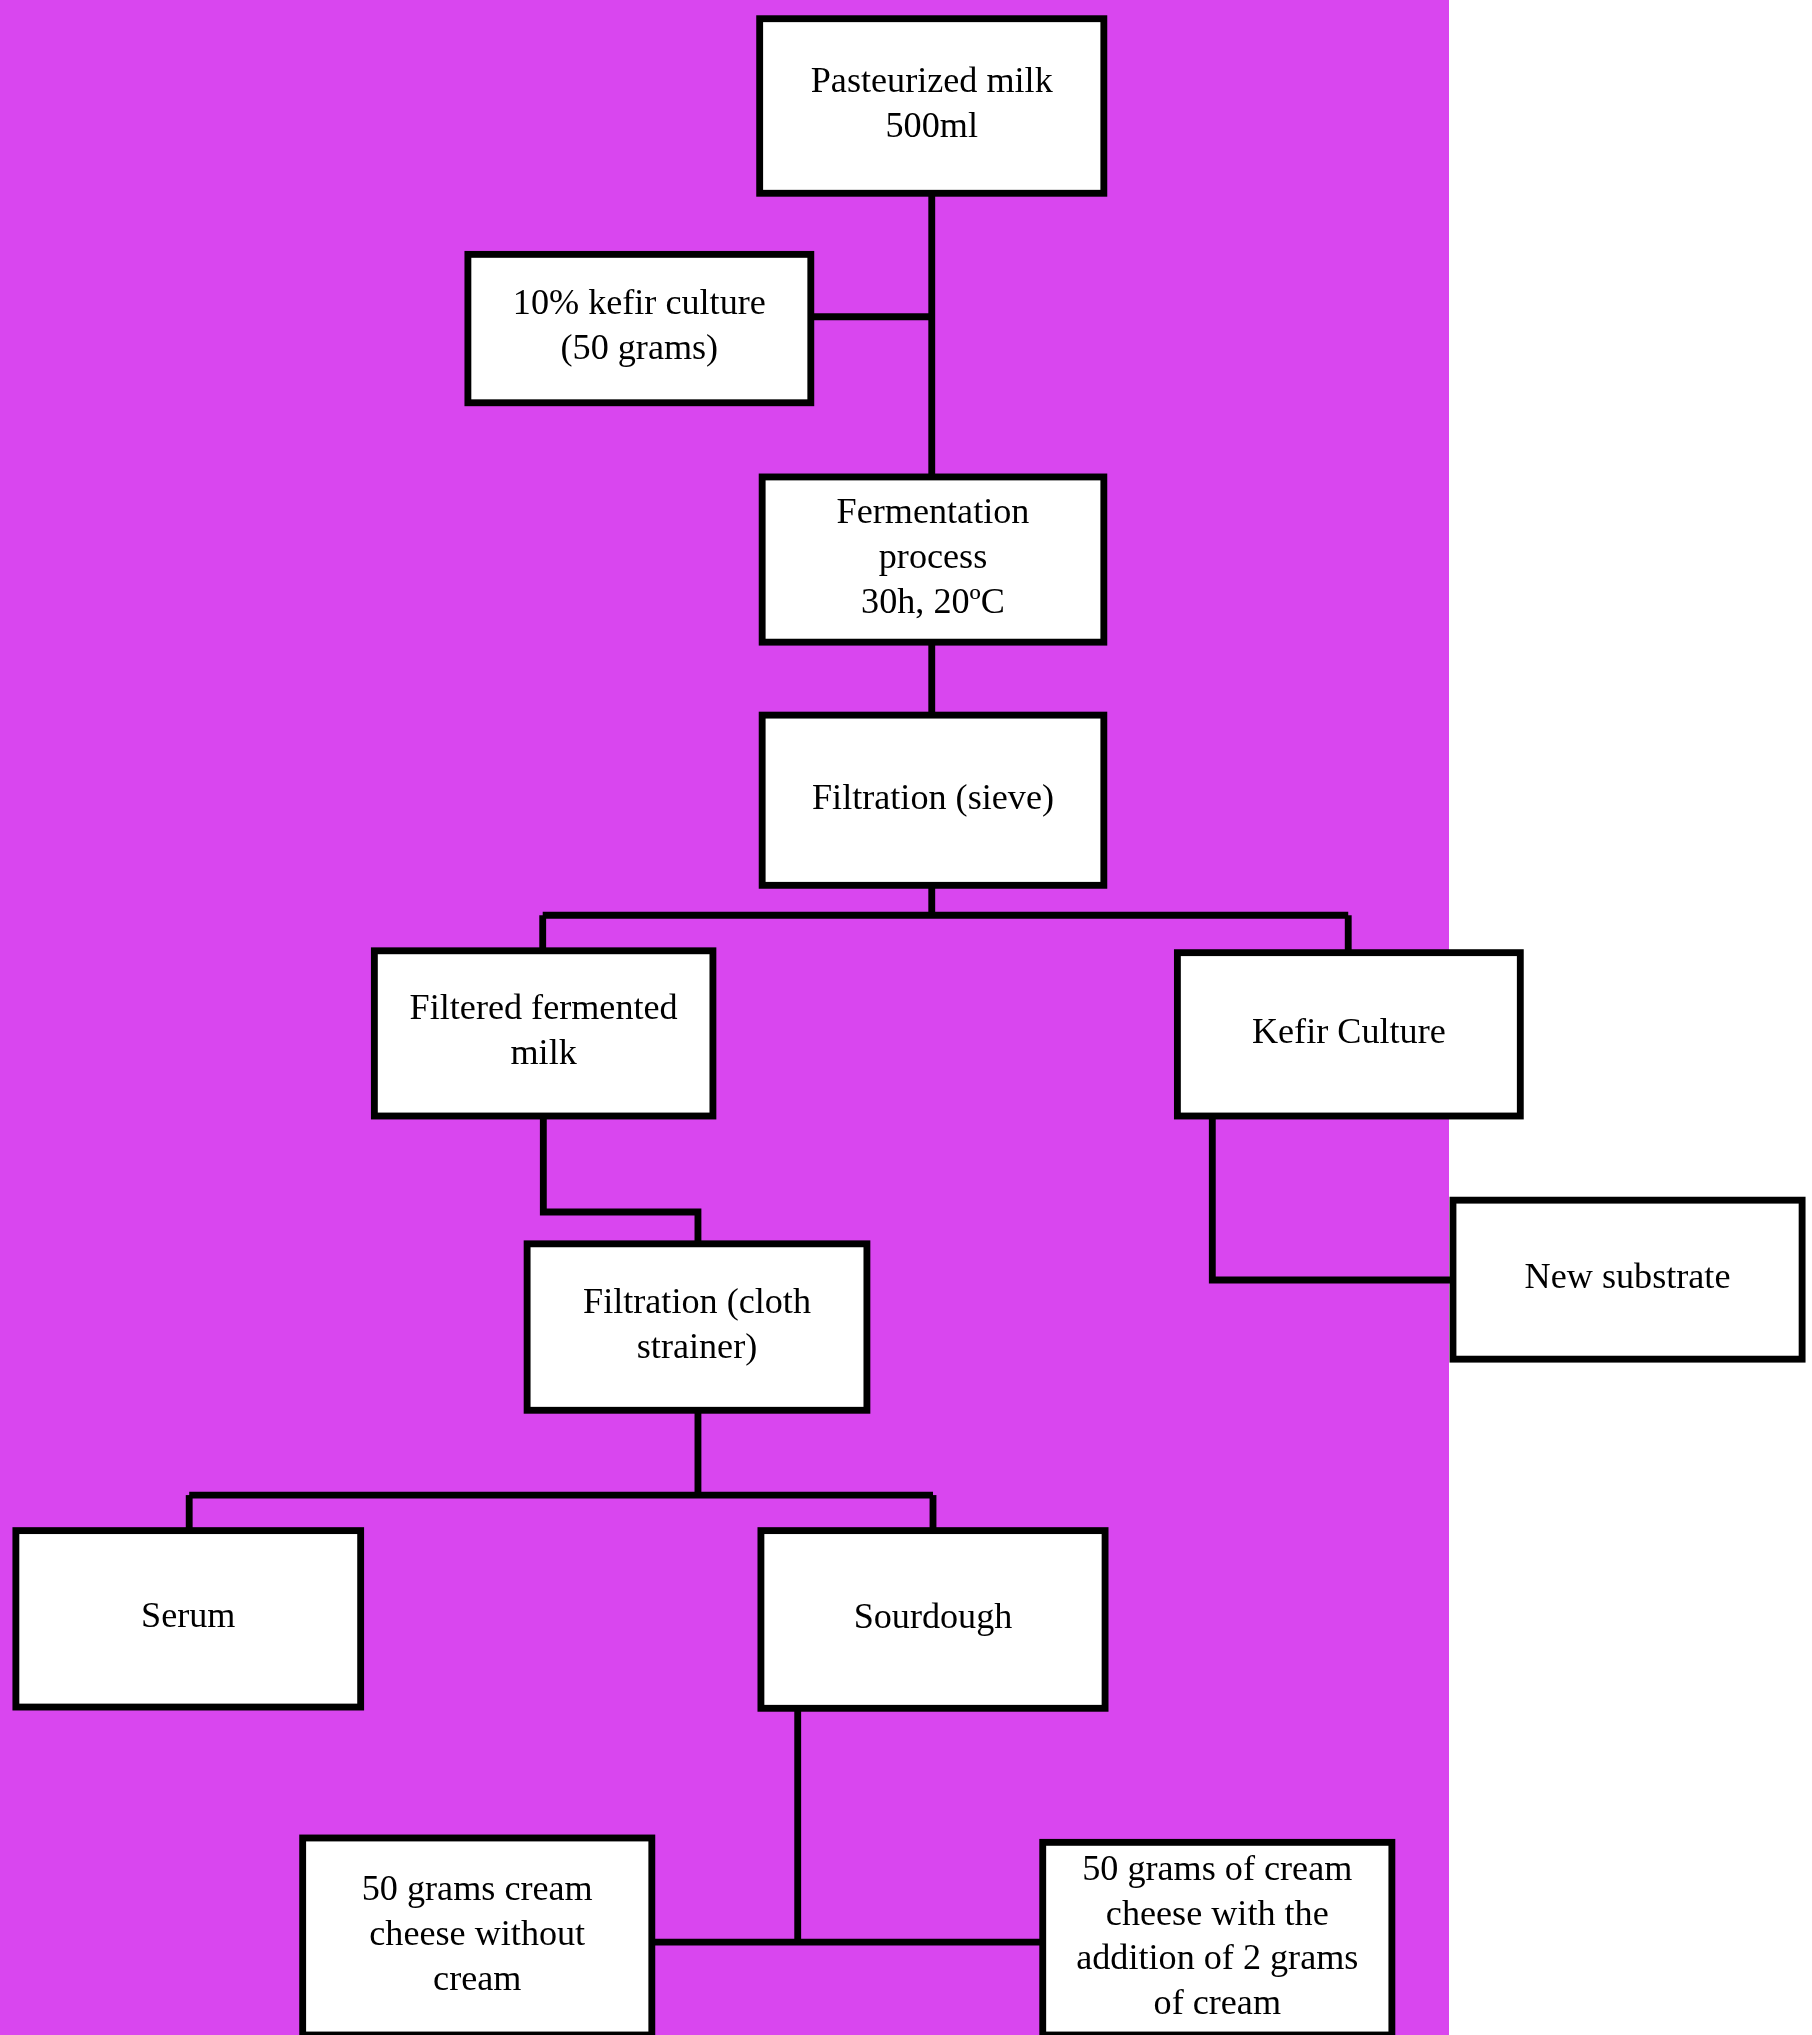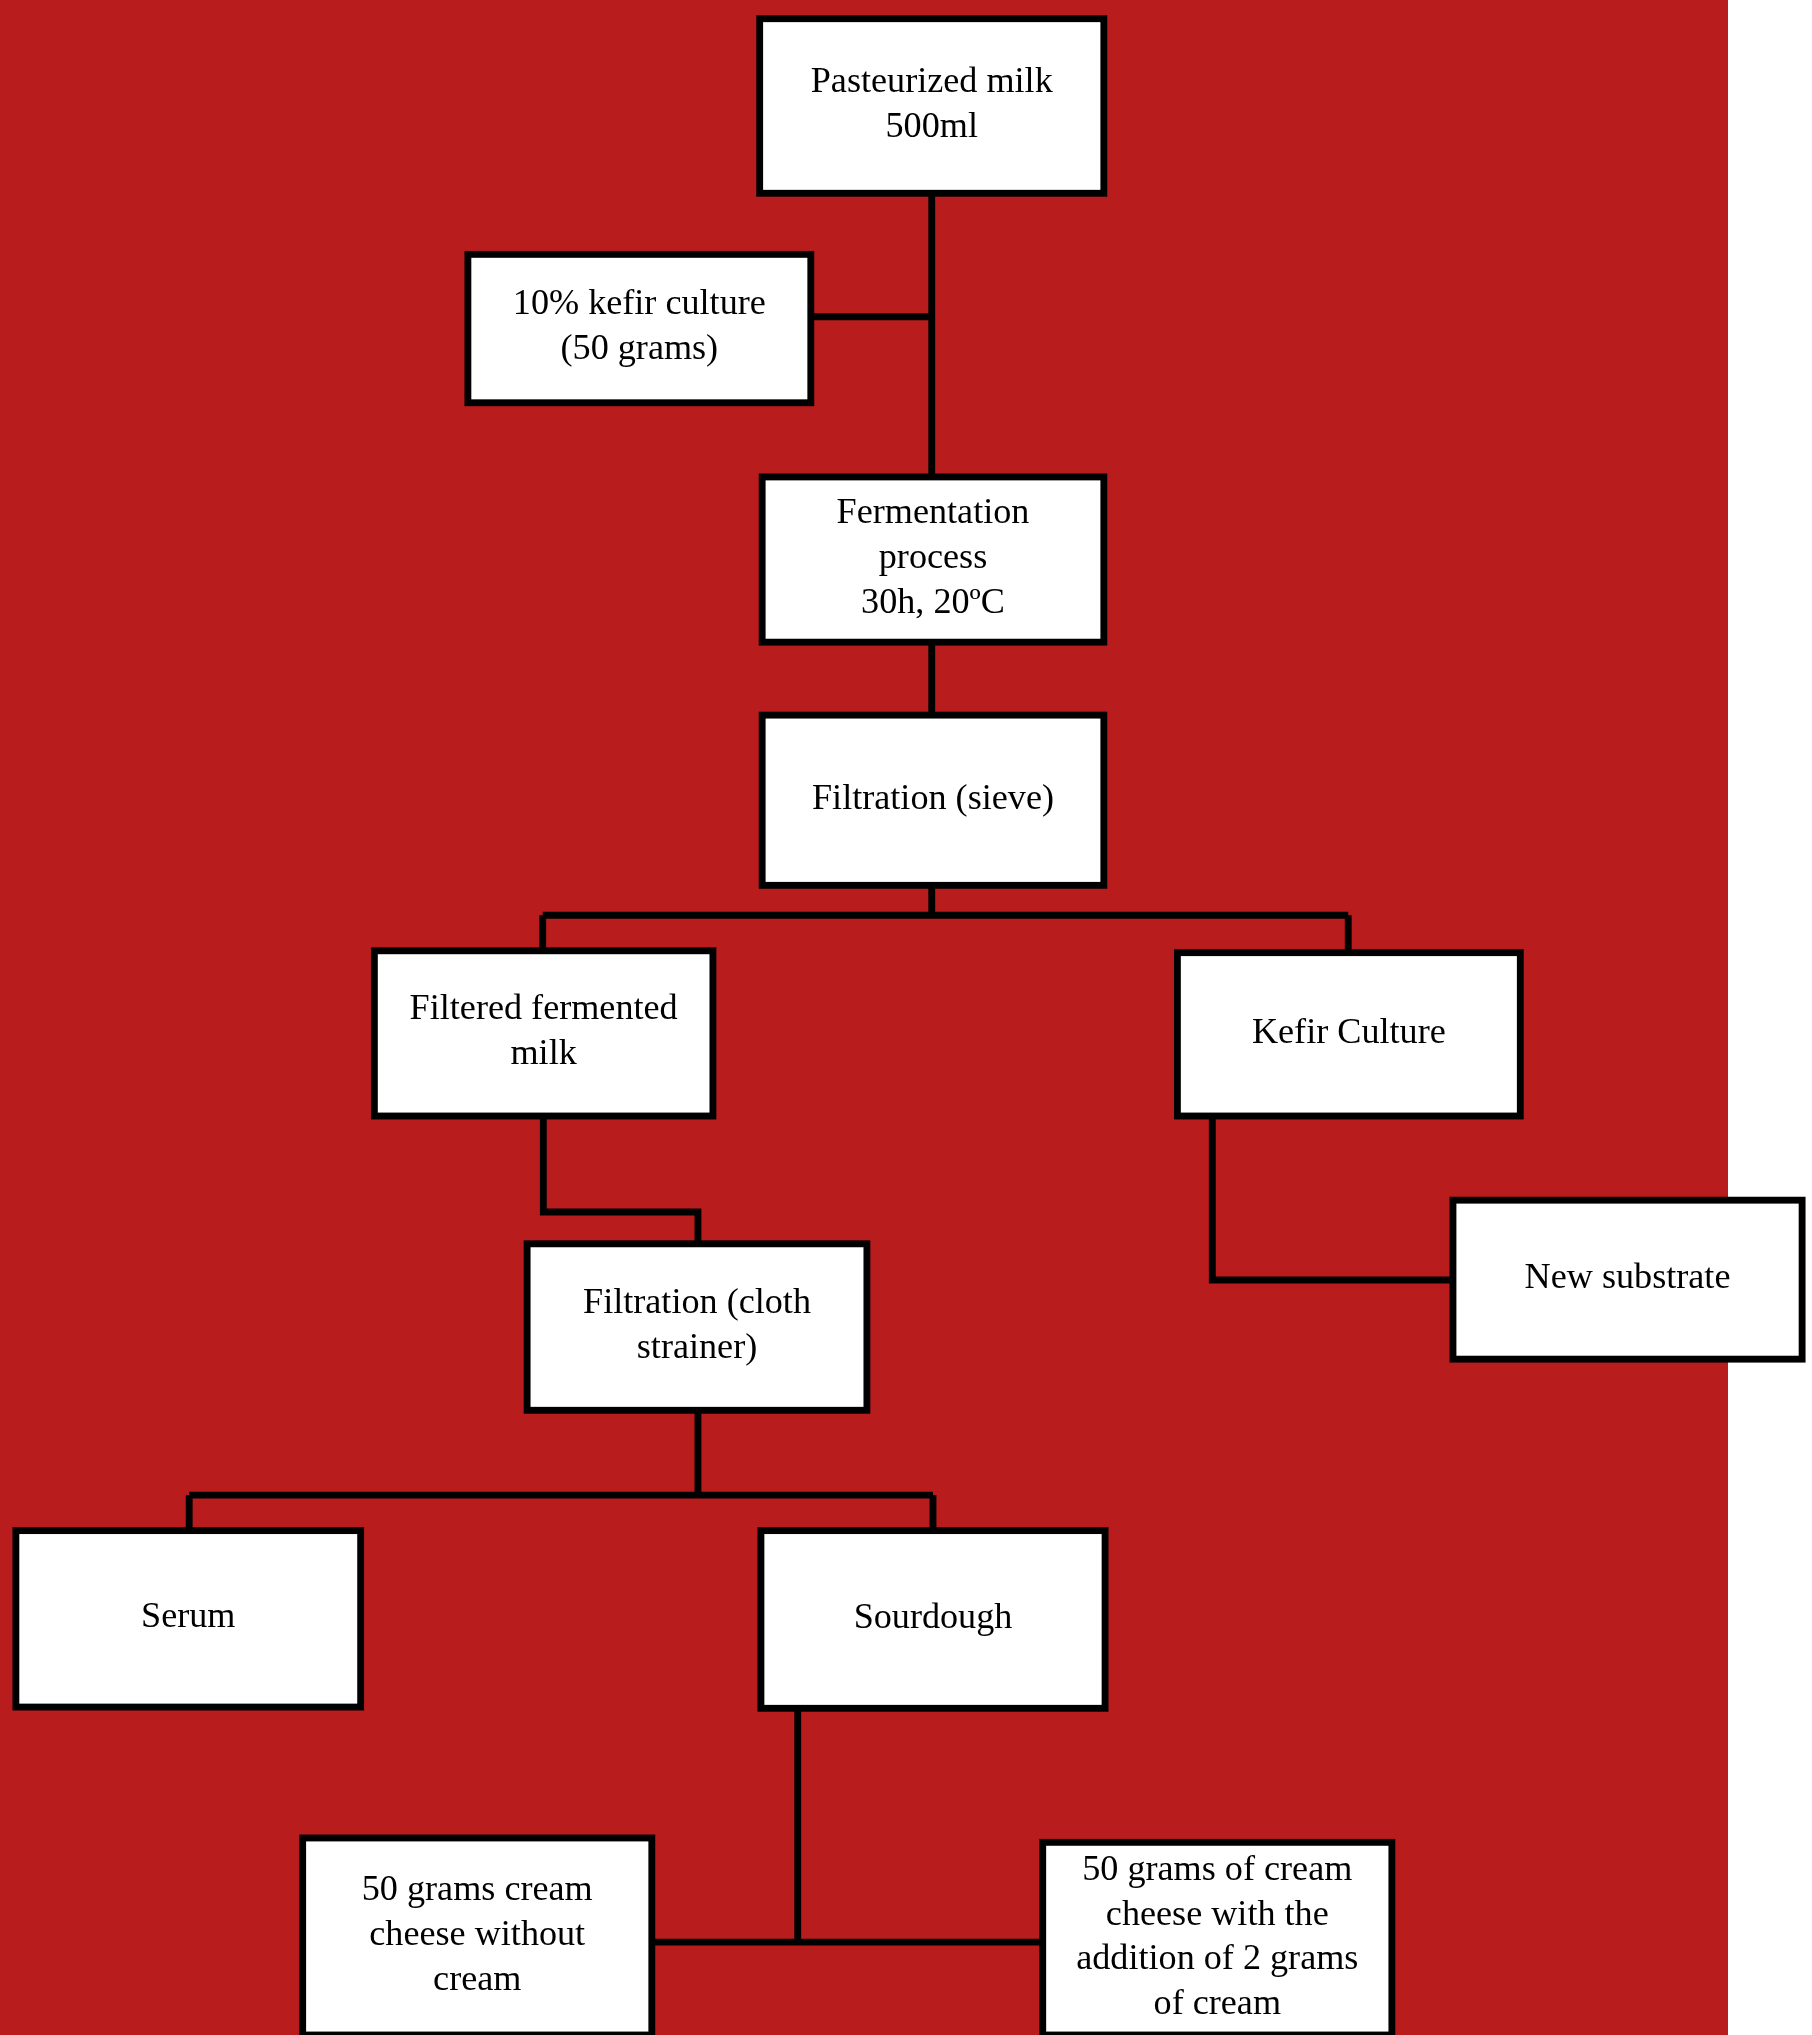--- a/index.html
+++ b/index.html
@@ -9,23 +9,23 @@
     background: #ffffff;
   }
   body {
     width: 1813px;
     height: 2035px;
     overflow: hidden;
     font-family: "Liberation Serif", "DejaVu Serif", serif;
   }
   #flowchart-root {
     position: relative;
-    width: 1728px;
+    width: 1449px;
     height: 2035px;
-    background: #b91c1c;
+    background: #d946ef;
   }
   #flow-svg {
     position: absolute;
     top: 0;
     left: 0;
     width: 1813px;
     height: 2035px;
     display: block;
   }
   .node-rect {

